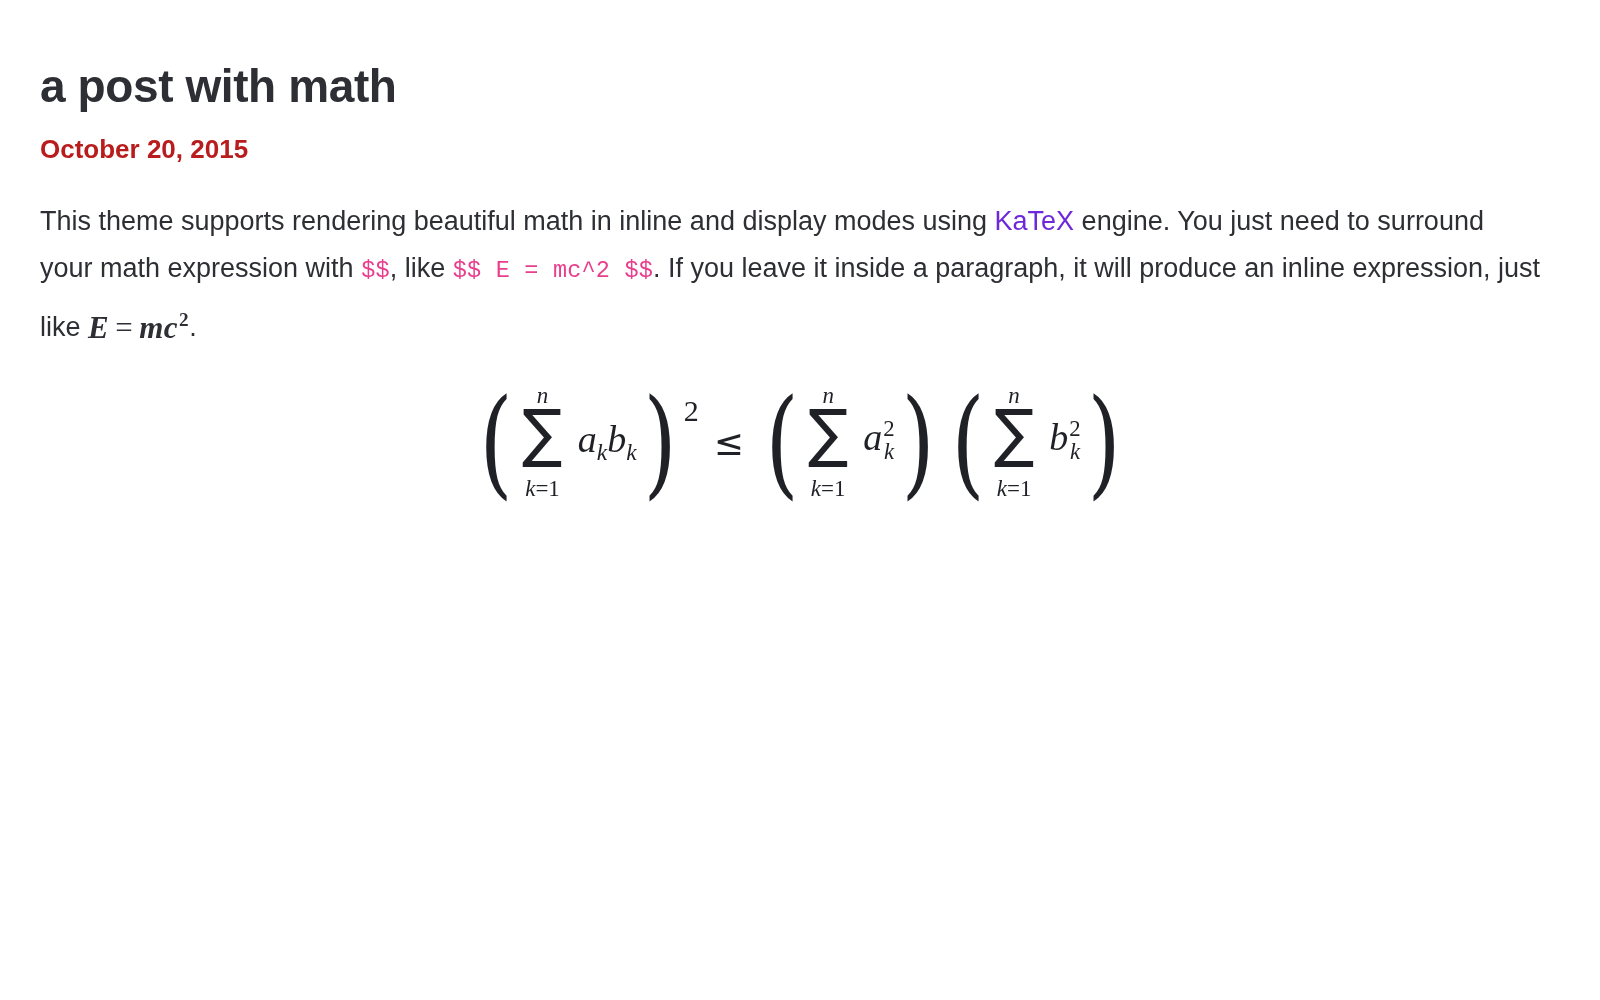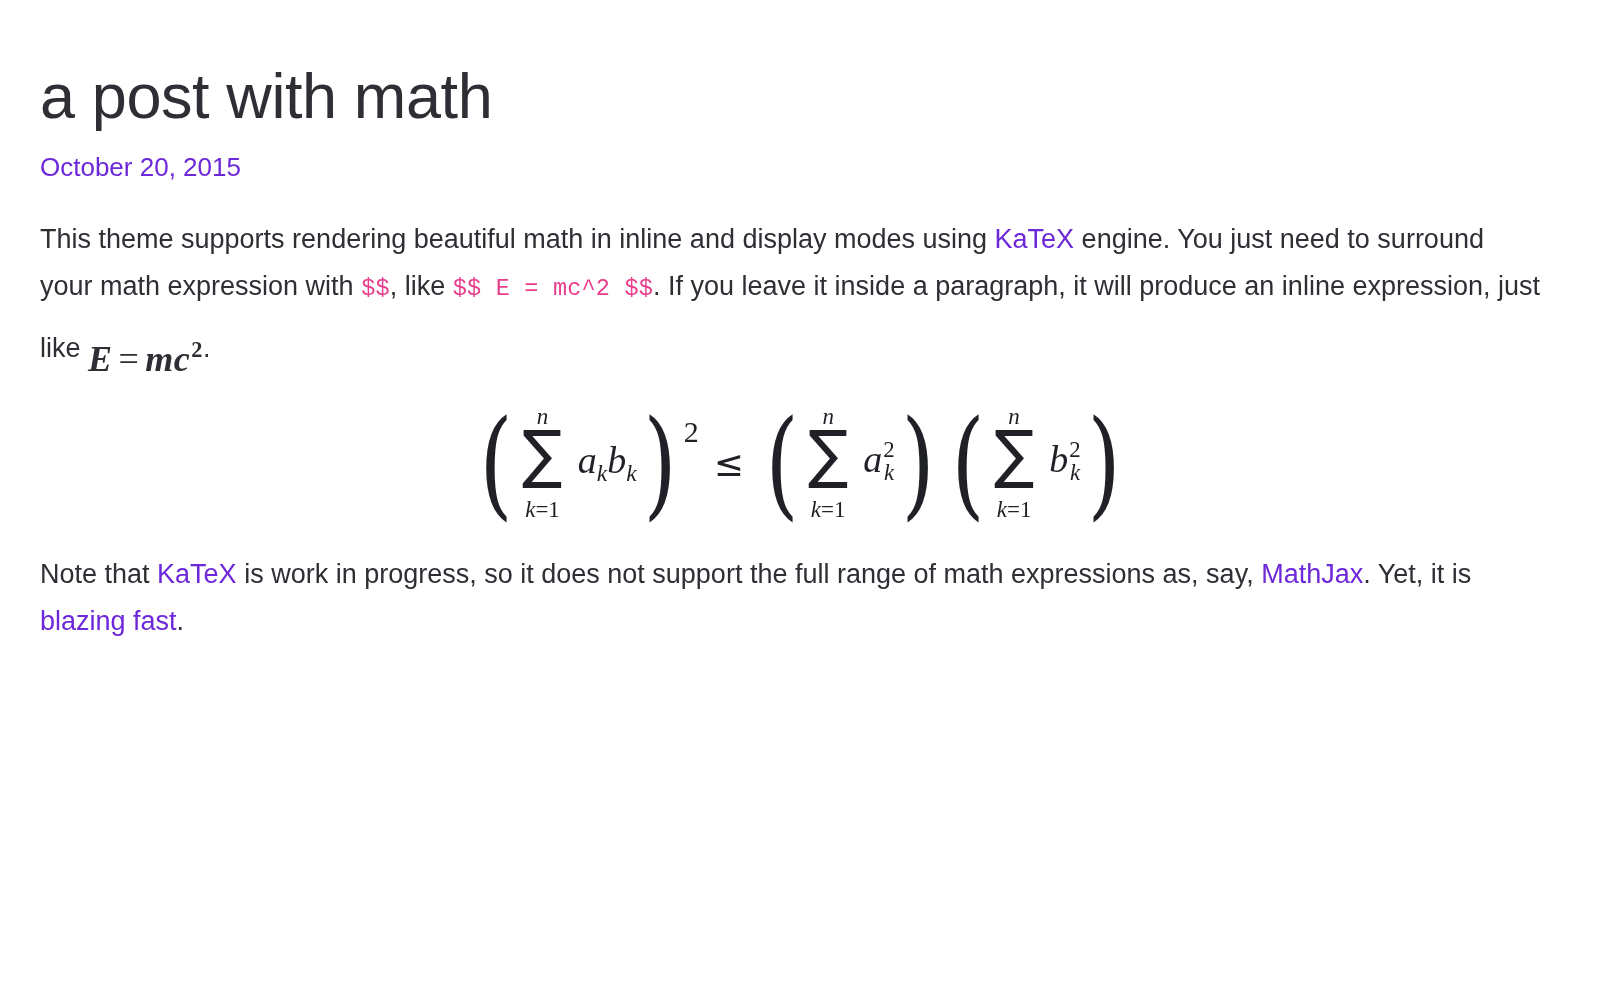--- a/index.html
+++ b/index.html
@@ -17,34 +17,34 @@
   }
 
   .page {
     box-sizing: border-box;
     width: 1600px;
     height: 1000px;
     padding: 0 40px;
   }
 
   .post-title {
-    font-size: 63px;
-    font-weight: 400;
+    font-size: 46px;
+    font-weight: 700;
     line-height: 1.08;
     letter-spacing: -0.4px;
     color: #2d2f34;
     margin: 0;
     padding-top: 62px;
   }
 
   .post-date {
     font-size: 26px;
-    font-weight: 400;
+    font-weight: 700;
     line-height: 1.2;
-    color: #6d28d9;
+    color: #b91c1c;
     margin: 22px 0 0 0;
   }
 
   .post-body {
     margin-top: 33px;
   }
 
   .para {
     font-size: 27px;
     line-height: 47px;
@@ -64,25 +64,25 @@
     font-size: 23.5px;
     color: #e83e8c;
     white-space: pre;
     letter-spacing: 0.2px;
   }
 
   .math-inline {
     font-family: "Liberation Serif", "DejaVu Serif", serif;
     font-style: italic;
     font-weight: 700;
-    font-size: 36px;
+    font-size: 31px;
     letter-spacing: 0.5px;
     white-space: nowrap;
     position: relative;
-    top: 14px;
+    top: 2px;
   }
   .math-inline .op {
     font-style: normal;
     font-weight: 400;
     margin: 0 6px;
   }
   .math-inline sup {
     font-size: 0.62em;
     vertical-align: 0.62em;
     font-style: normal;
@@ -245,16 +245,15 @@
           <span class="term"><span>b</span><span class="subsup">
                 <span class="s-up">2</span>
                 <span class="s-dn">k</span>
               </span></span>
           <span class="paren">)</span>
         </span>
 
       </span>
     </div>
 
-    <p class="para"><span>Note that </span><a class="link">KaTeX</a><span> is work in progress, so it does not support the full range of math expressions as, say, </span><a class="link">MathJax</a><span>. Yet, it is </span><a class="link">blazing fast</a><span>.</span></p>
 
   </div>
 </div>
 
 </body></html>

